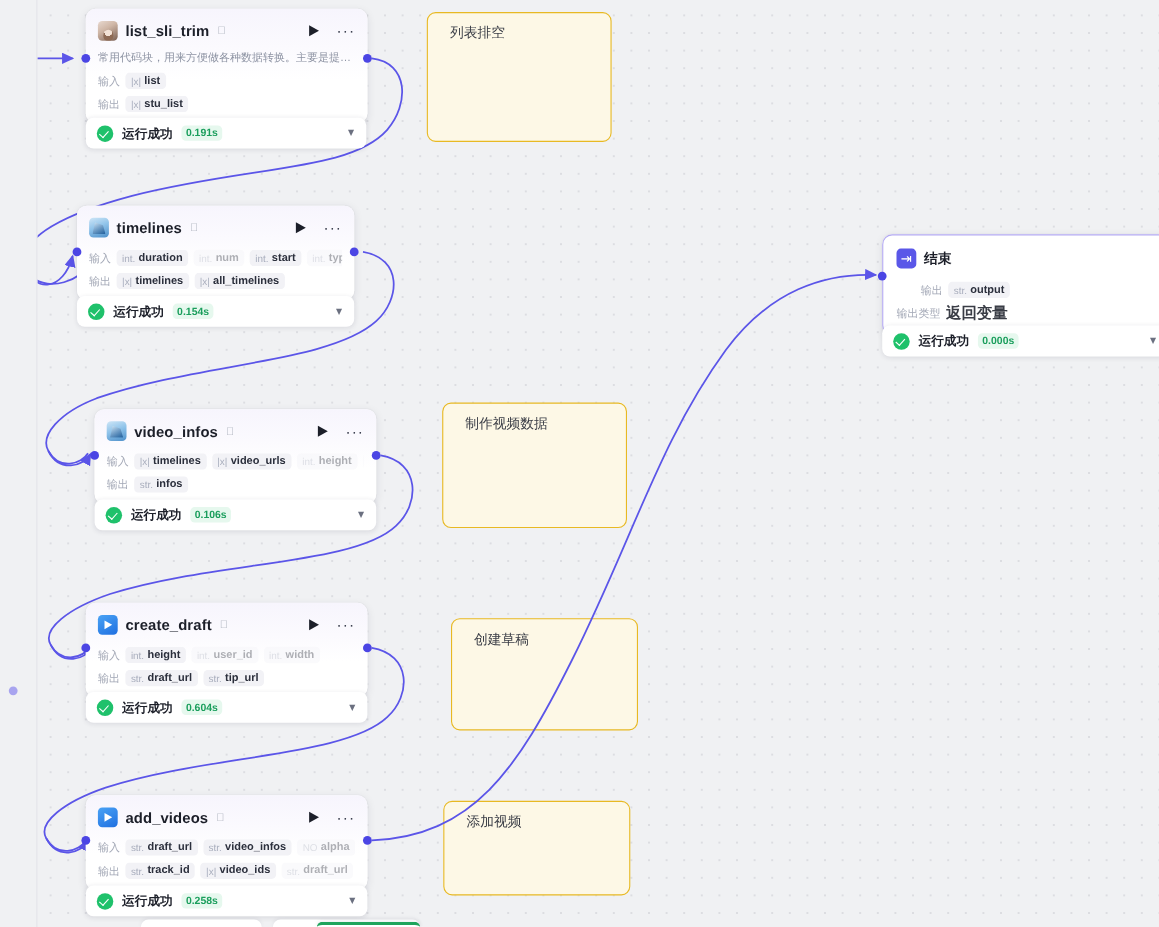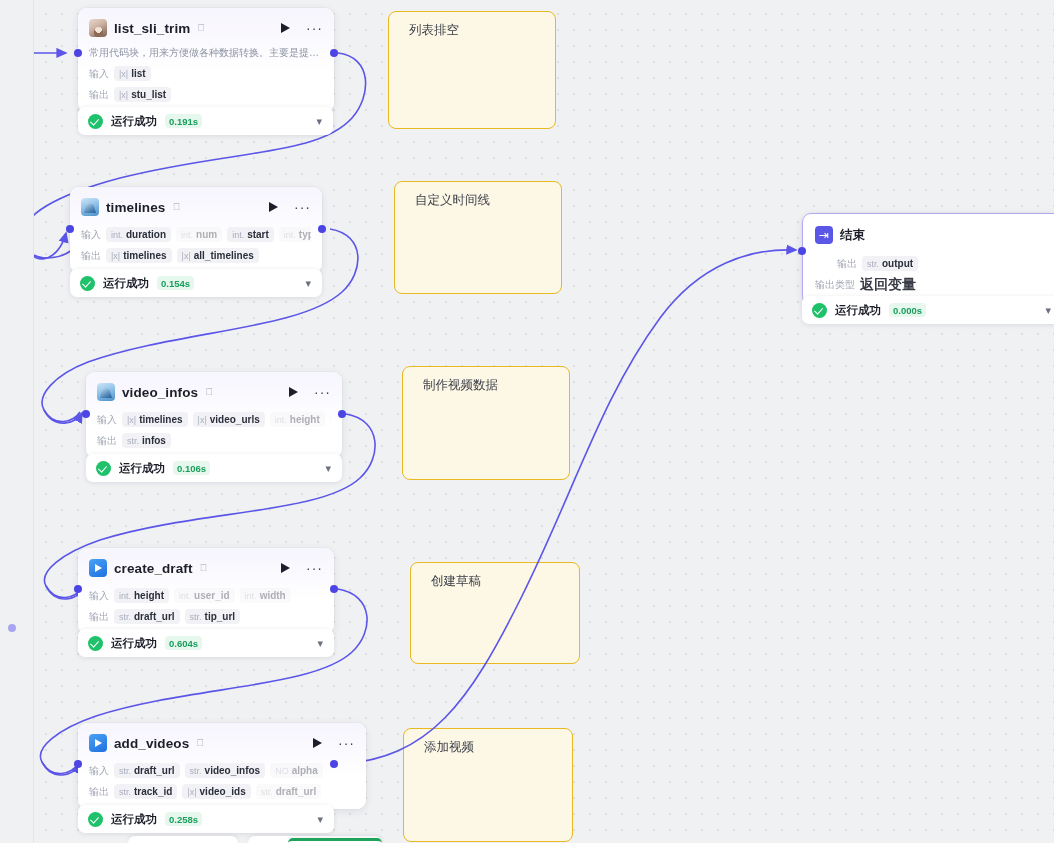--- a/index.html
+++ b/index.html
@@ -187,30 +187,27 @@
       <path d="M42,762 C52,782 74,776 80,764" marker-end="url(#arw)"></path>
 
       <path d="M338,764 C430,760 470,700 520,600 C575,490 600,400 660,318
                C700,264 750,248 796,250" marker-end="url(#arw)"></path>
     </g>
   </svg>
 
   <div class="note" style="left:388px; top:11px; width:168px; height:118px;">
     <span>列表排空</span>
   </div>
-  <div class="note" style="left:394px; top:181px; width:168px; height:113px;">
-    <span>自定义时间线</span>
-  </div>
   <div class="note" style="left:402px; top:366px; width:168px; height:114px;">
     <span>制作视频数据</span>
   </div>
   <div class="note" style="left:410px; top:562px; width:170px; height:102px;">
     <span>创建草稿</span>
   </div>
-  <div class="note" style="left:403px; top:728px; width:170px; height:114px;">
+  <div class="note" style="left:403px; top:728px; width:170px; height:86px;">
     <span>添加视频</span>
   </div>
 
   <div class="node" style="left:78px; top:8px; width:256px;">
     <div class="card">
       <div class="node-head">
         <div class="node-icon ic-avatar"></div>
         <div class="node-title">list_sli_trim</div>
         <div class="copy-icon">⎕</div>
         <div class="head-spacer"></div>
@@ -379,21 +376,21 @@
   </div>
   <div class="port" style="left:74px; top:585px;"></div>
   <div class="port" style="left:330px; top:585px;"></div>
   <div class="status" style="left:78px; top:629px; width:256px;">
     <div class="ok-icon"></div>
     <div class="status-text">运行成功</div>
     <div class="dur">0.604s</div>
     <div class="chev">▾</div>
   </div>
 
-  <div class="node" style="left:78px; top:723px; width:288px;">
+  <div class="node" style="left:78px; top:723px; width:256px;">
     <div class="card">
       <div class="node-head">
         <div class="node-icon ic-blue"></div>
         <div class="node-title">add_videos</div>
         <div class="copy-icon">⎕</div>
         <div class="head-spacer"></div>
         <div class="run-icon"></div>
         <div class="more-icon">···</div>
       </div>
       <div class="param-row" style="margin-top:9px;">

